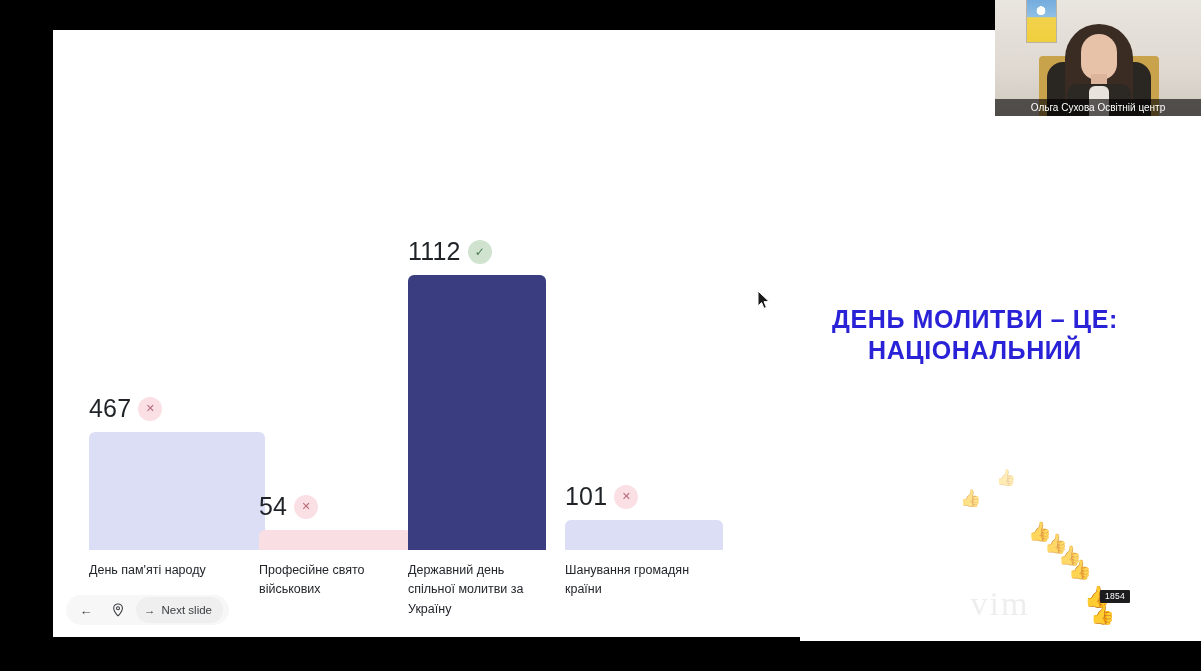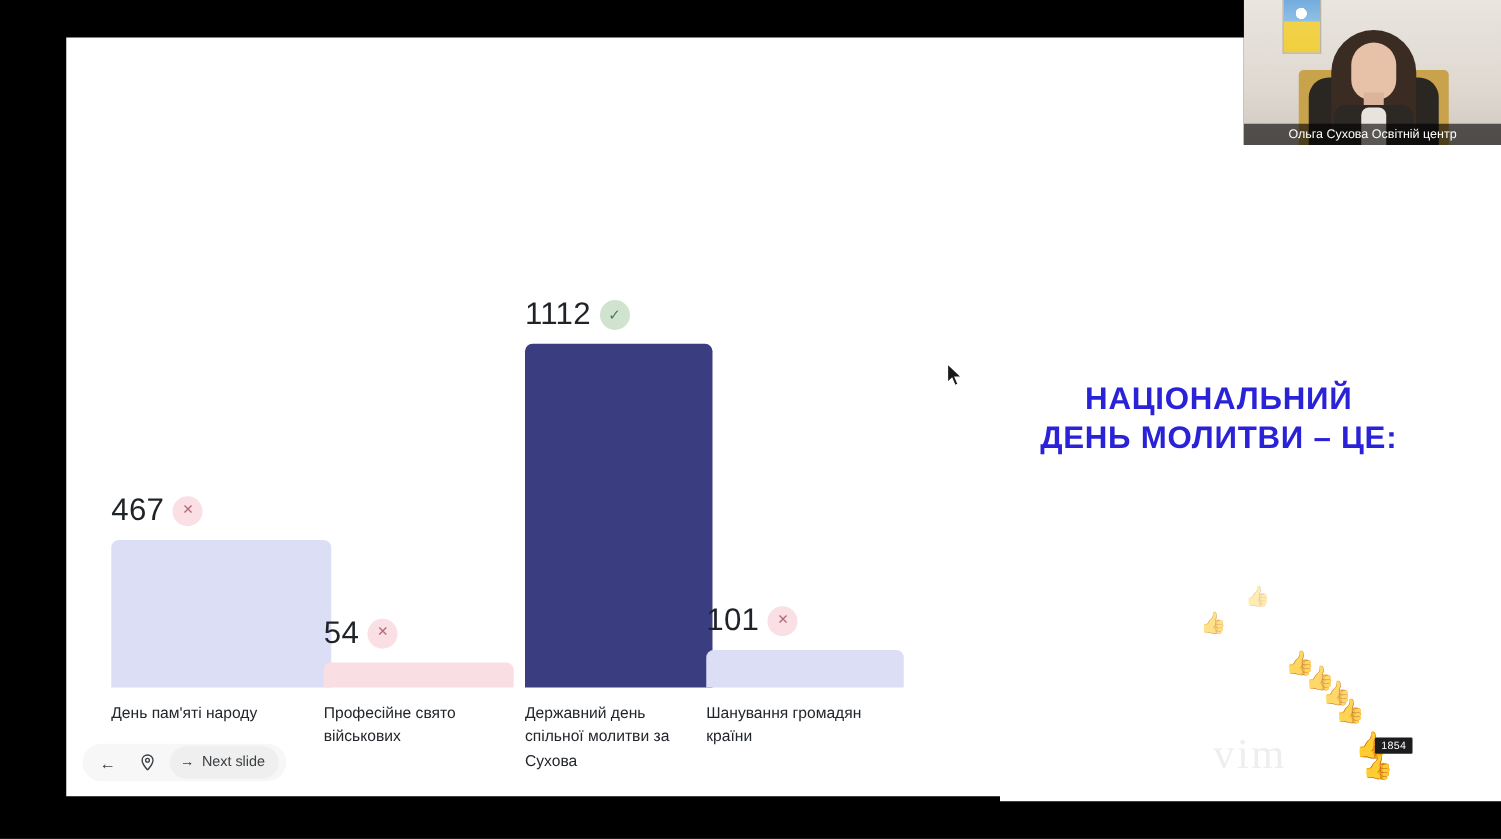--- a/index.html
+++ b/index.html
@@ -152,27 +152,27 @@
 
       <div class="bar-col" style="left:206px;width:152px;">
         <div class="bar-val">
           <span class="num">54</span>
           <span class="badge x">✕</span>
         </div>
         <div class="bar pink" style="height:20px;"></div>
         <div class="bar-label">Професійне свято військових</div>
       </div>
 
-      <div class="bar-col" style="left:367px;width:150px;">
+      <div class="bar-col" style="left:355px;width:138px;">
         <div class="bar-val">
           <span class="num">1112</span>
           <span class="badge ok">✓</span>
         </div>
         <div class="bar navy" style="height:275px;"></div>
-        <div class="bar-label">Державний день спільної молитви за Сухова</div>
+        <div class="bar-label">Державний день спільної молитви за Україну</div>
       </div>
 
       <div class="bar-col" style="left:512px;width:158px;">
         <div class="bar-val">
           <span class="num">101</span>
           <span class="badge x">✕</span>
         </div>
         <div class="bar lav" style="height:30px;"></div>
         <div class="bar-label">Шанування громадян країни</div>
       </div>
@@ -196,22 +196,22 @@
     <div class="cursor">
       <svg width="14" height="20" viewBox="0 0 14 20">
         <path d="M1 1 L1 16 L4.6 12.6 L7 18.4 L9.4 17.3 L7 11.7 L12 11.5 Z" fill="#1a1a1a" stroke="#ffffff" stroke-width="1"></path>
       </svg>
     </div>
   </div>
 
   <div class="slide-right">
 
     <div class="headline">
+      <div>ДЕНЬ МОЛИТВИ – ЦЕ:</div>
       <div>НАЦІОНАЛЬНИЙ</div>
-      <div>ДЕНЬ МОЛИТВИ – ЦЕ:</div>
     </div>
 
     <div class="watermark">vim</div>
 
     <div class="reactions">
       <span class="thumb" style="left:160px;top:460px;color:#b9bcd6;opacity:.55;font-size:17px;">👍</span>
       <span class="thumb" style="left:196px;top:440px;color:#c9c9cf;opacity:.35;font-size:16px;">👍</span>
       <span class="thumb" style="left:228px;top:492px;color:#7b7ec2;opacity:.75;">👍</span>
       <span class="thumb" style="left:244px;top:504px;color:#8e7fbe;opacity:.7;">👍</span>
       <span class="thumb" style="left:258px;top:516px;color:#d08a95;opacity:.7;">👍</span>

